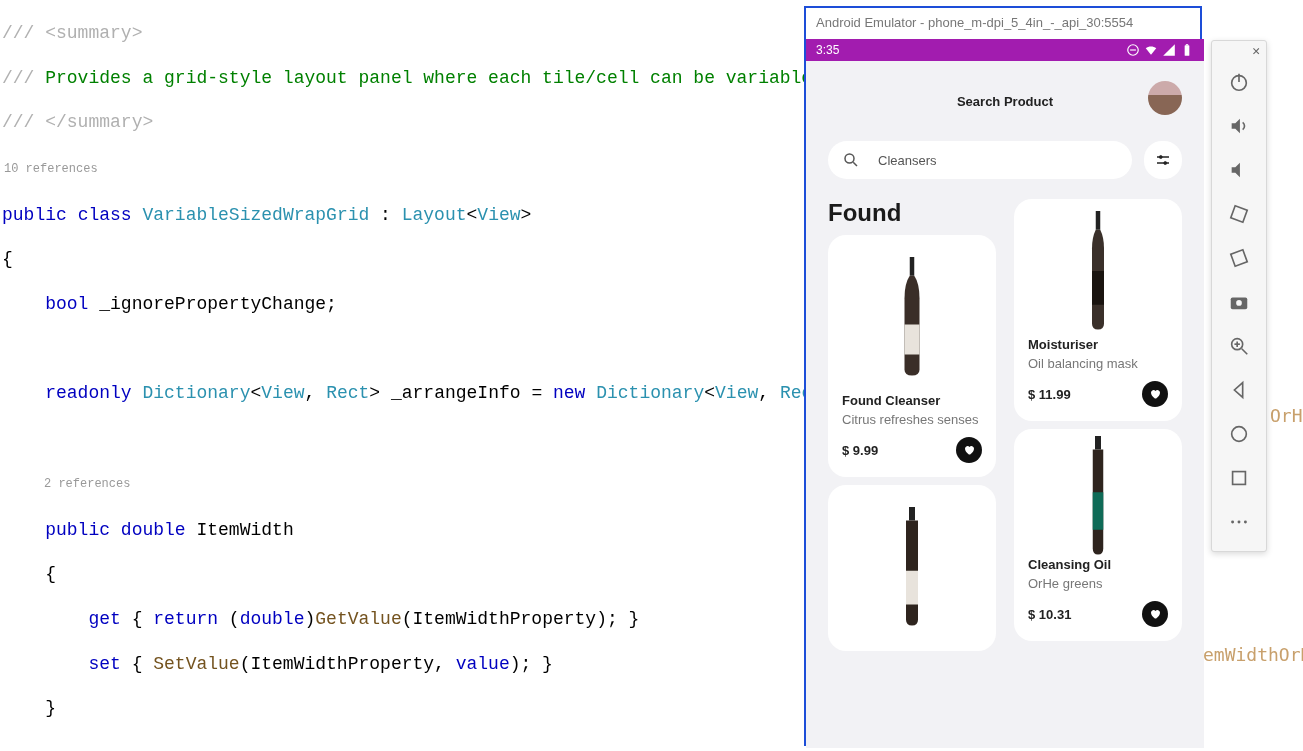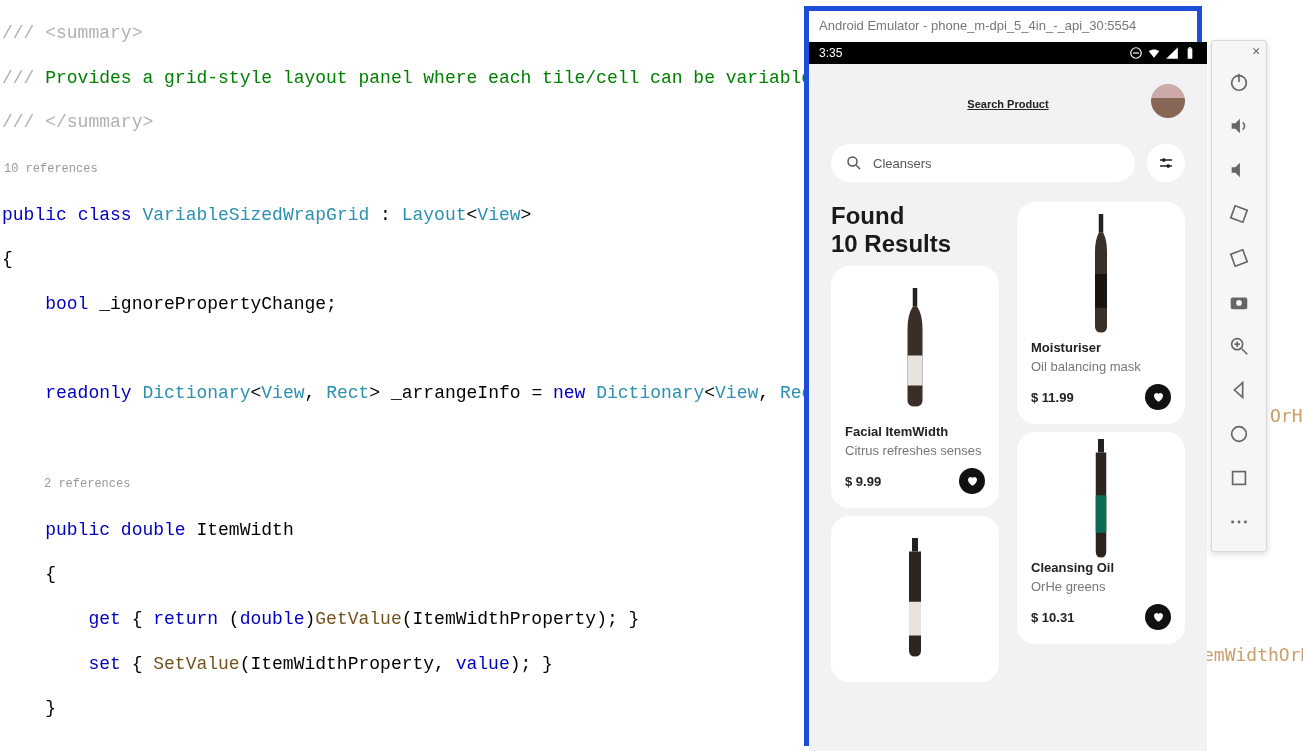--- a/index.html
+++ b/index.html
@@ -26,50 +26,50 @@
 .cmtgrey { color: #b0b0b0; } 
 .faint-right1 { position:absolute; left:1203px; top:644px; font-family:Consolas,monospace; color:#c8a06c; font-size:18px; }
 .faint-right2 { position:absolute; left:1270px; top:405px; font-family:Consolas,monospace; color:#c8a06c; font-size:18px; }
 
 
 .emu-window {
   position: absolute;
   left: 804px; top: 6px;
   width: 398px; height: 740px;
   background: #fff;
-  border: 5px solid #1d4ed8;
+  border: 2px solid #1d4ed8;
   font-family: 'Segoe UI', Arial, sans-serif;
 }
 .emu-title {
   height: 30px; line-height:30px;
   padding-left: 10px;
   font-size: 13px; color:#777;
 }
 .emu-screen {
   position:absolute; left:0; top:31px;
   width: 398px; height: 709px;
   background:#f2f2f5;
 }
 .statusbar {
-  height: 22px; background:#000000; color:#fff;
+  height: 22px; background:#a21caf; color:#fff;
   display:flex; align-items:center;
   font-size:12px; padding:0 10px;
 }
 .statusbar .time { flex:0 0 auto; }
 .statusbar .spacer { flex:1; }
 .statusbar .sysicons { display:flex; gap:4px; align-items:center; }
 .status-icon { width:14px; height:14px; fill:#fff; }
 .app-body { position:absolute; top:22px; left:0; right:0; bottom:0; padding: 20px 22px 0 22px; overflow:hidden; }
 .sp-header { display:flex; align-items:center; justify-content:center; position:relative; height:40px; }
-.sp-title { font-size:11px; font-weight:600; color:#222;text-decoration:underline; }
+.sp-title { font-size:13px; font-weight:600; color:#222; }
 .avatar { position:absolute; right:0; top:0; width:34px; height:34px; border-radius:50%;
   background: linear-gradient(#caa 40%, #865 40%); }
 .search-row { display:flex; gap:12px; margin-top:20px; }
 .search-pill { flex:1; background:#fff; border-radius:22px; height:38px;
-  display:flex; align-items:center; padding:0 14px; gap:10px; }
+  display:flex; align-items:center; padding:0 14px; gap:18px; }
 .search-pill svg { width:18px; height:18px; fill:#555; }
 .search-text { font-size:13px; color:#555; }
 .filter-btn { width:38px; height:38px; border-radius:18px; background:#fff;
   display:flex; align-items:center; justify-content:center; }
 .filter-btn svg { width:18px; height:18px; stroke:#222; }
 .results-grid { display:flex; gap:18px; margin-top:20px; }
 .col { flex:1; display:flex; flex-direction:column; gap:8px; }
 .found-block .line1 { font-size:24px; font-weight:700; color:#1a1a1a; }
 .found-block .line2 { font-size:24px; font-weight:700; color:#1a1a1a; }
 .card { background:#fff; border-radius:18px; padding:12px 14px 14px 14px; }
@@ -186,31 +186,30 @@
               <circle cx="9" cy="8" r="2" fill="#222"></circle>
               <circle cx="15" cy="16" r="2" fill="#222"></circle>
             </svg>
         </div>
       </div>
       <div class="results-grid">
 
         <div class="col">
           <div class="found-block">
             <div class="line1">Found</div>
-            <div class="line2">10 Results</div>
           </div>
           <div class="card">
             <div class="imgbox">
               <svg class="bottle-tall" viewBox="0 0 40 160">
                   <rect x="17" y="0" width="6" height="25" fill="#222"></rect>
                   <path d="M17 25 Q10 35 10 55 L10 150 Q10 158 20 158 Q30 158 30 150 L30 55 Q30 35 23 25 Z" fill="#3a2e28"></path>
                   <rect x="10" y="90" width="20" height="40" fill="#e8e3dc"></rect>
                 </svg>
             </div>
-            <div class="pname">Facial ItemWidth</div>
+            <div class="pname">Found Cleanser</div>
             <div class="pdesc">Citrus refreshes senses</div>
             <div class="price-row">
               <span class="price">$ 9.99</span>
               <span class="heart-btn">
                   <svg viewBox="0 0 24 24">
                     <path d="M12 21s-8-5-8-12a5 5 0 019-3 5 5 0 019 3c0 7-8 12-8 12z"></path>
                   </svg>
                 </span>
             </div>
           </div>

